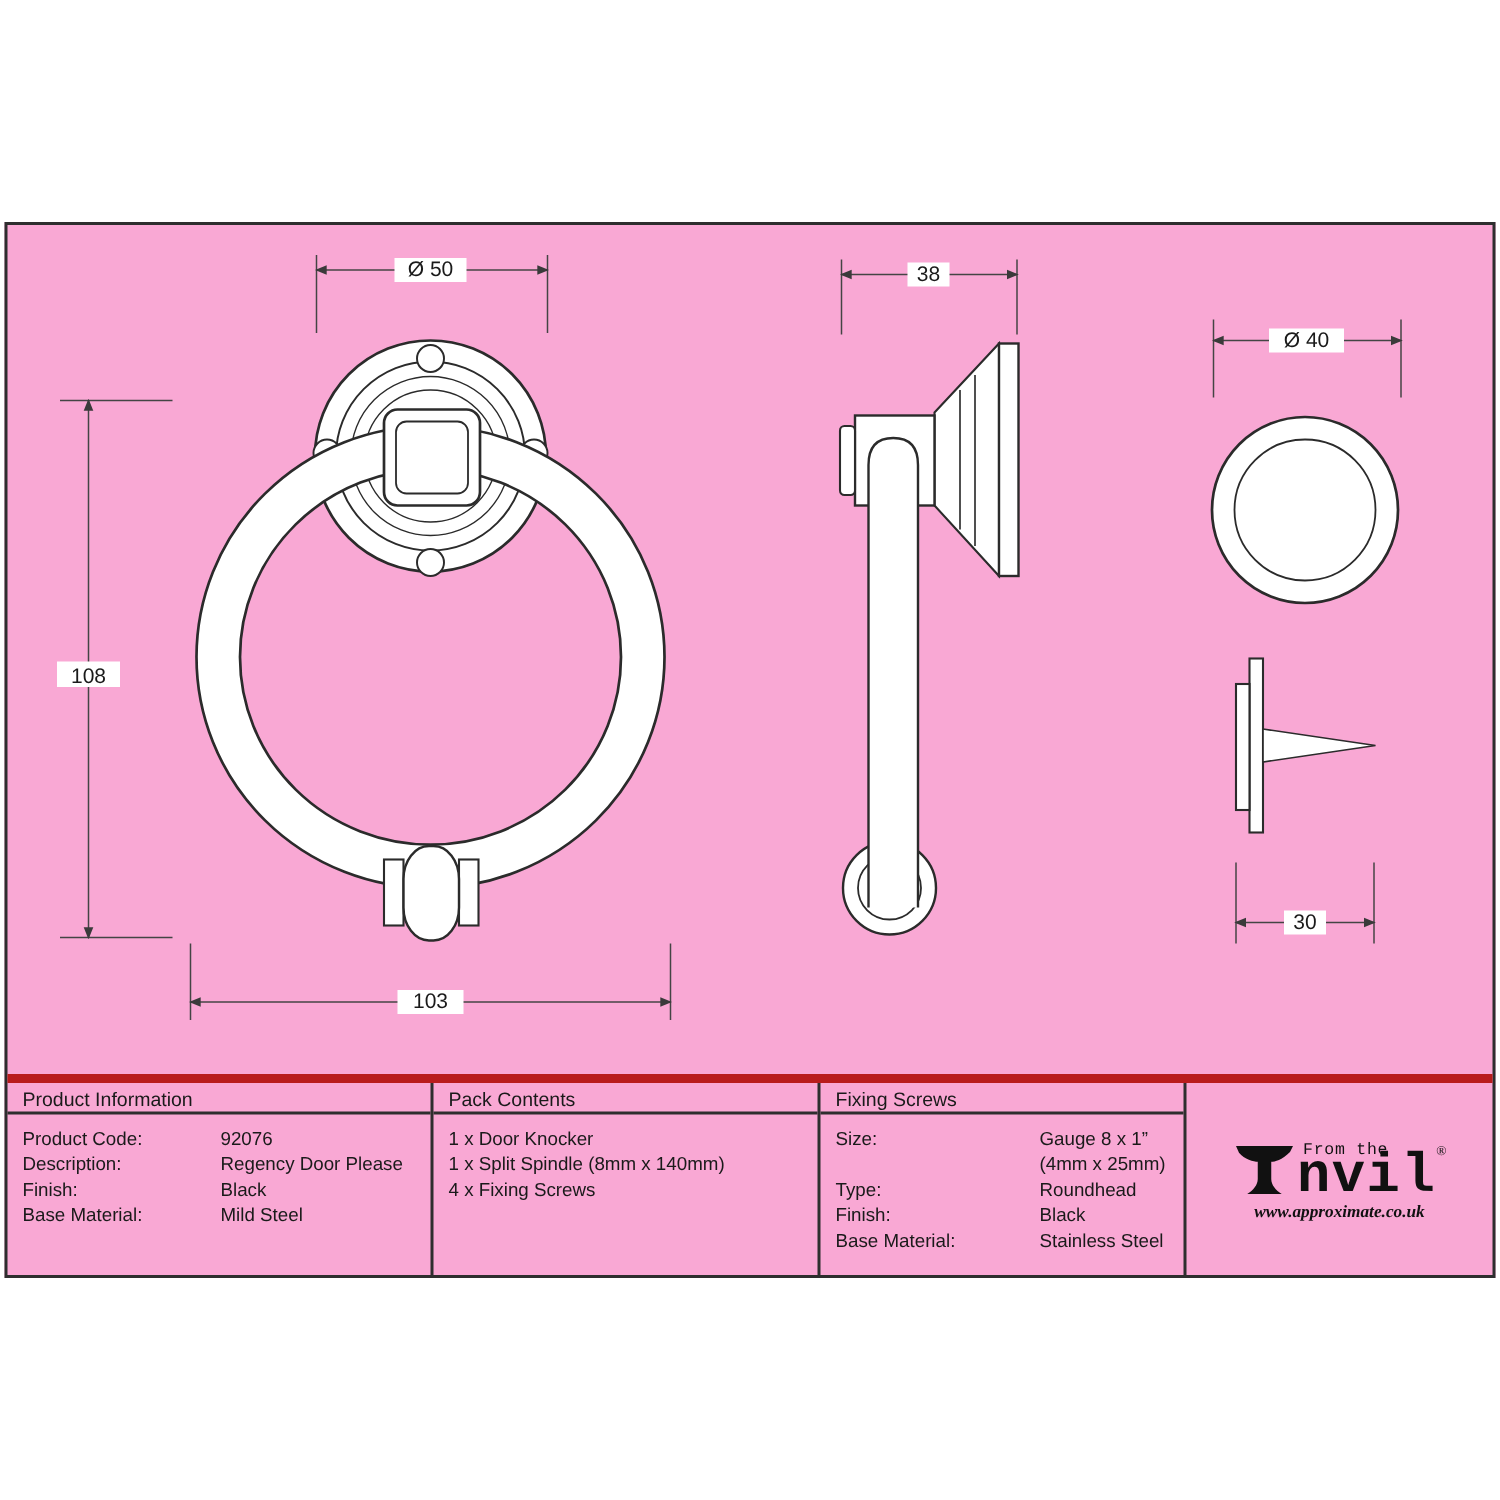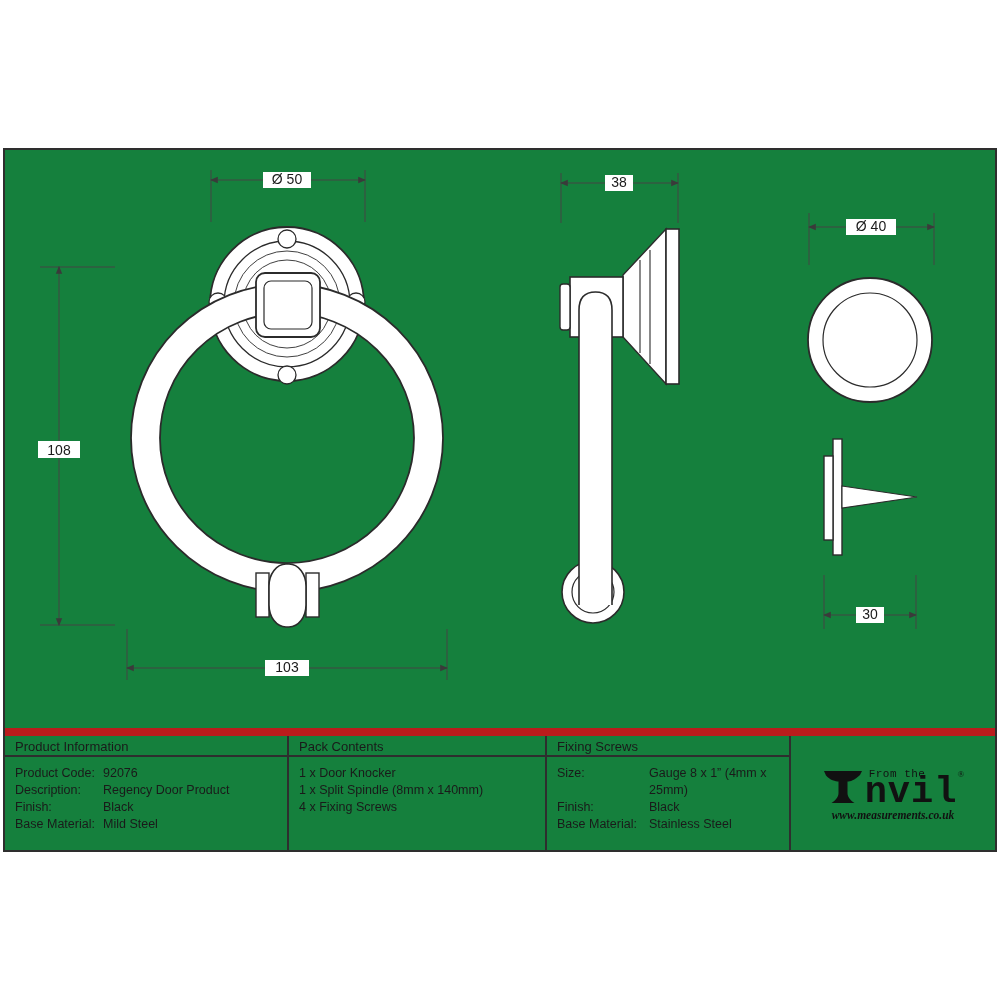--- a/index.html
+++ b/index.html
@@ -3,45 +3,45 @@
 <meta charset="utf-8">
 <style>
   html,body { margin:0; padding:0; }
   body {
     width:1000px; height:1000px; background:#ffffff; position:relative;
     font-family:"Liberation Sans", sans-serif; color:#1a1a1a;
     -webkit-font-smoothing:antialiased;
   }
   .main-box {
     position:absolute; left:3px; top:148px; width:994px; height:704px;
-    border:2px solid #2e2e2e; box-sizing:border-box; background:#15803d;padding-left:12px;
+    border:2px solid #2e2e2e; box-sizing:border-box; background:#f9a8d4;padding-left:12px;
   }
   svg.drawing { position:absolute; left:0; top:0; display:block; }
   .note-bar {
     position:absolute; left:0; top:550px; width:100%; height:32px;
     border-top:2px solid #2e2e2e; box-sizing:border-box;
     display:flex; align-items:center; padding-left:12px; padding-right:8px;
     font-size:13px;
   }
   .info-table {
-    position:absolute; left:0; top:578px; bottom:0; width:100%;
-    border-top:8px solid #b91c1c; box-sizing:border-box;
+    position:absolute; left:0; top:566px; bottom:0; width:100%;
+    border-top:6px solid #b91c1c; box-sizing:border-box;
     display:flex; align-items:stretch;
   }
   .cell { box-sizing:border-box; }
   .cell-pi { width:282px; }
   .cell-pc { width:258px; border-left:2px solid #2e2e2e; }
   .cell-fs { width:244px; border-left:2px solid #2e2e2e; }
   .cell-logo { flex:1; border-left:2px solid #2e2e2e; display:flex; align-items:center; justify-content:center; }
   .cell-header {
     height:21px; border-bottom:2px solid #2e2e2e; box-sizing:border-box;
     padding:3px 0 0 10px; font-size:13px;
   }
   .cell-body { padding:8px 6px 0 10px; font-size:12.5px; line-height:17px; }
-  .kv { display:flex; }
+  .kv { display:flex;gap:44px; }
   .kv .k { flex:0 0 88px; }
   .cell-fs .kv .k { flex:0 0 92px; }
   
   .logo { text-align:center; font-family:"Liberation Serif", serif; color:#111; margin-top:2px; }
   .logo-top { display:flex; align-items:flex-end; justify-content:center; }
   .anvil-glyph { display:block; margin-bottom:1px; }
   .logo-col { display:flex; flex-direction:column; align-items:flex-start; margin-left:1px;font-family:Liberation Mono, monospace; }
   .from-the { font-size:11px; letter-spacing:0.5px; margin-bottom:-3px; padding-left:4px; }
   .nvil { font-size:37px; line-height:31px; font-weight:bold; letter-spacing:1px; }
   .reg { font-size:9px; align-self:flex-start; margin-top:2px; }
@@ -167,21 +167,21 @@
 
     <div class="cell cell-pi">
       <div class="cell-header">Product Information</div>
       <div class="cell-body">
         <div class="kv">
           <span class="k">Product Code:</span>
           <span class="v">92076</span>
         </div>
         <div class="kv">
           <span class="k">Description:</span>
-          <span class="v">Regency Door Product</span>
+          <span class="v">Regency Door Please</span>
         </div>
         <div class="kv">
           <span class="k">Finish:</span>
           <span class="v">Black</span>
         </div>
         <div class="kv">
           <span class="k">Base Material:</span>
           <span class="v">Mild Steel</span>
         </div>
       </div>
@@ -195,20 +195,24 @@
         <div>4 x Fixing Screws</div>
       </div>
     </div>
 
     <div class="cell cell-fs">
       <div class="cell-header">Fixing Screws</div>
       <div class="cell-body">
         <div class="kv">
           <span class="k">Size:</span>
           <span class="v">Gauge 8 x 1” (4mm x 25mm)</span>
+        </div>
+        <div class="kv">
+          <span class="k">Type:</span>
+          <span class="v">Roundhead</span>
         </div>
         <div class="kv">
           <span class="k">Finish:</span>
           <span class="v">Black</span>
         </div>
         <div class="kv">
           <span class="k">Base Material:</span>
           <span class="v">Stainless Steel</span>
         </div>
       </div>
@@ -219,18 +223,18 @@
         <div class="logo-top">
           <svg class="anvil-glyph" width="42" height="40" viewBox="0 0 40 40">
             <path d="M1,4 L39,4 L37,8 C31.5,13.5 27,14.5 24.5,14.5 L24.5,26 C24.5,30 27.5,33.5 31.5,36 L8.5,36 C12.5,33.5 15.5,30 15.5,26 L15.5,14.5 C13,14.5 6.5,13 3,8.5 Z" fill="#111"></path>
           </svg>
           <div class="logo-col">
             <span class="from-the">From the</span>
             <span class="nvil">nvil</span>
           </div>
           <span class="reg">®</span>
         </div>
-        <div class="logo-url">www.measurements.co.uk</div>
+        <div class="logo-url">www.approximate.co.uk</div>
       </div>
     </div>
 
   </div>
 </div>
 
 </body></html>

